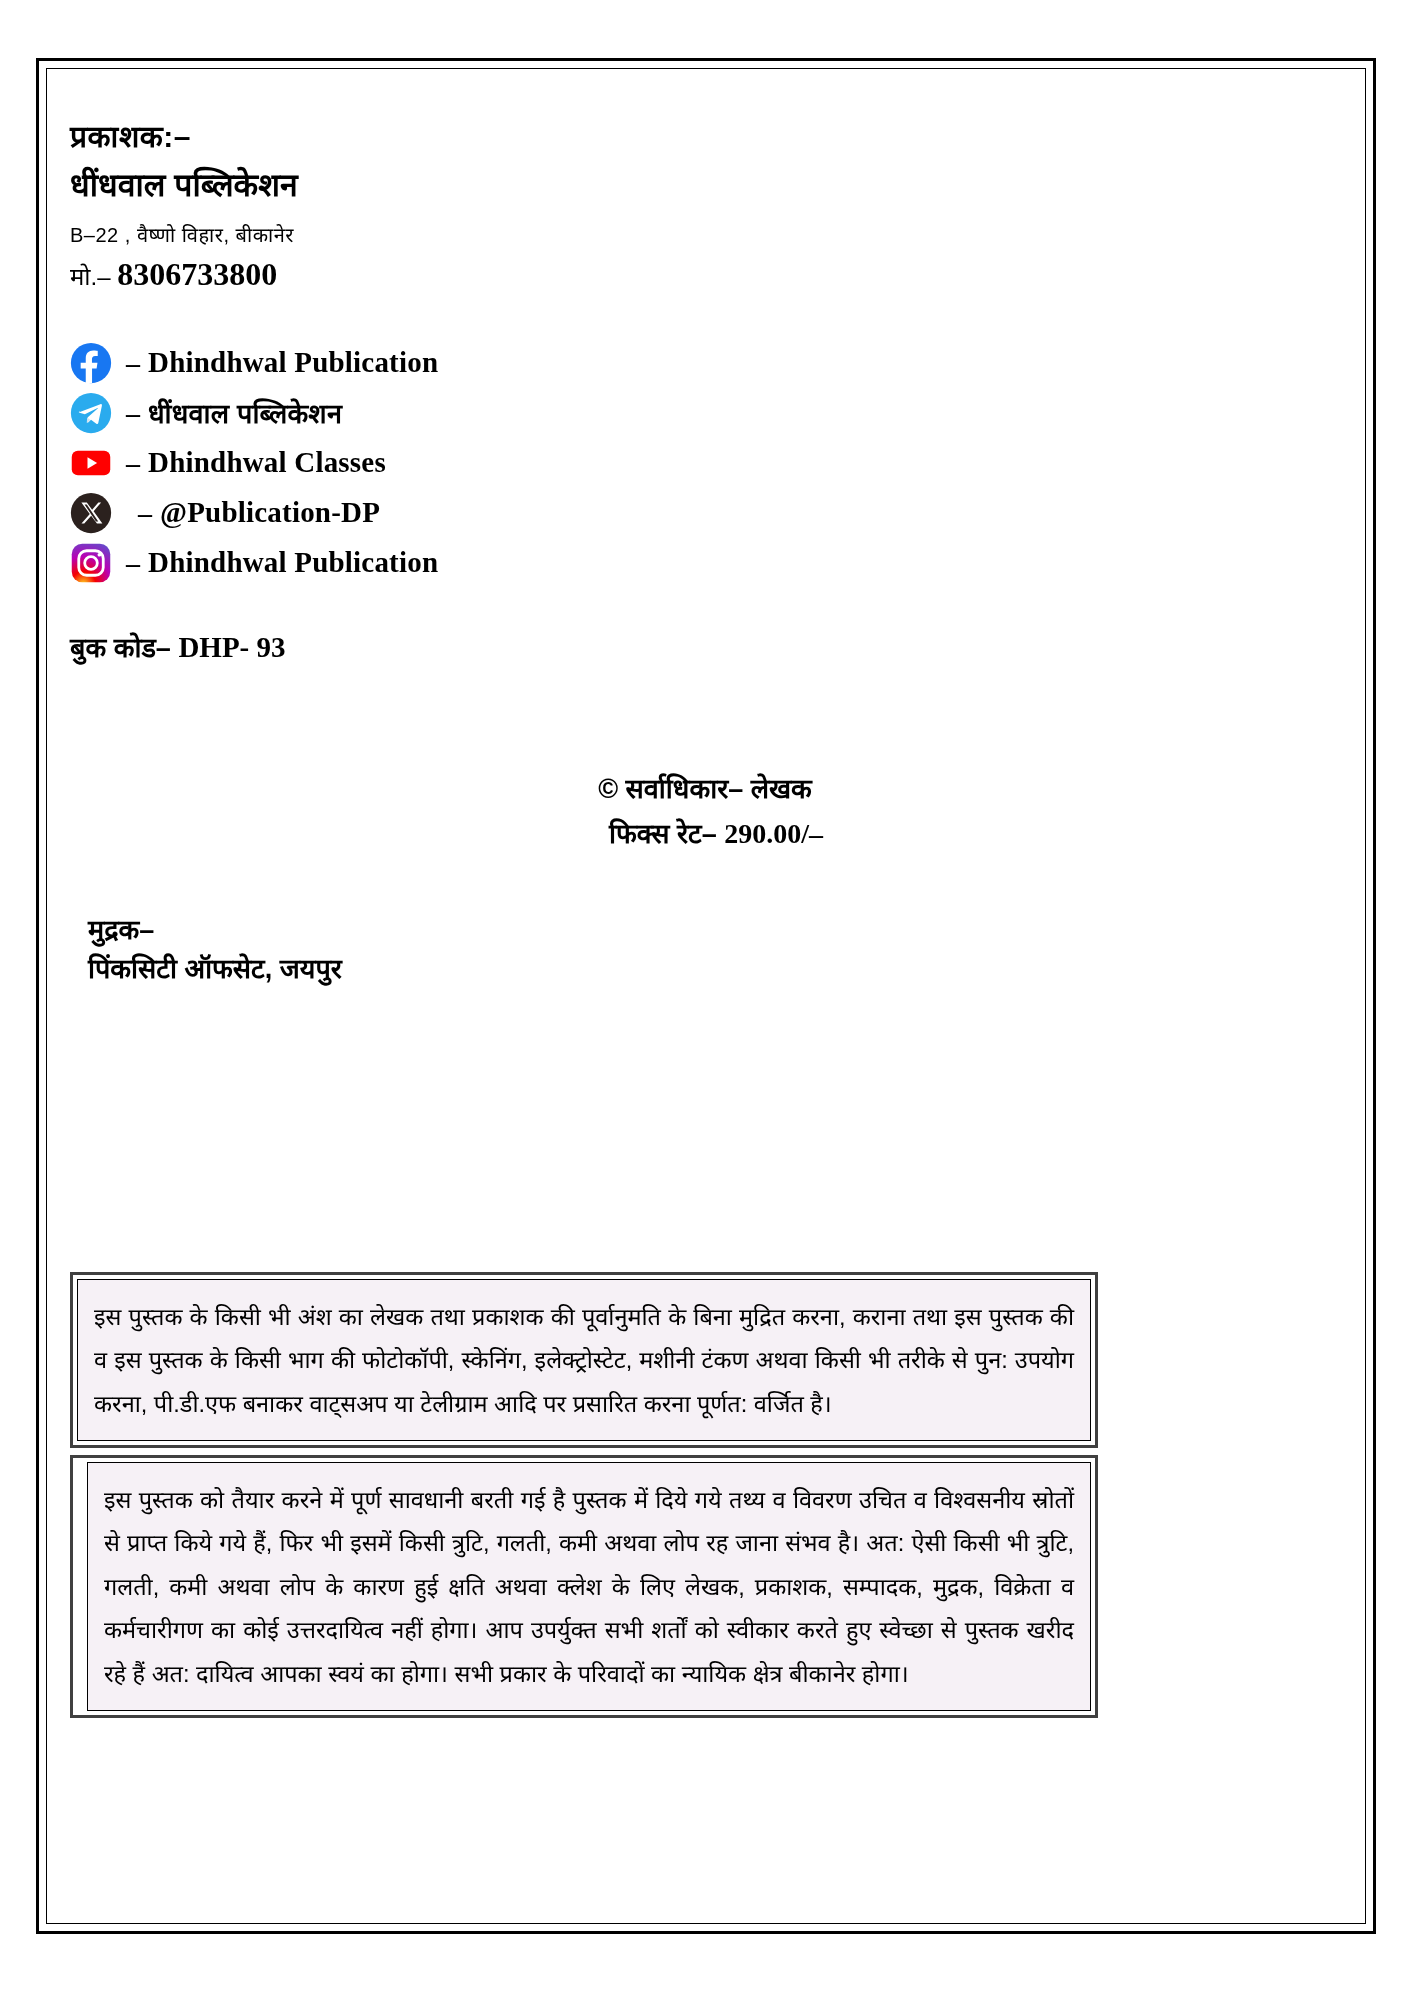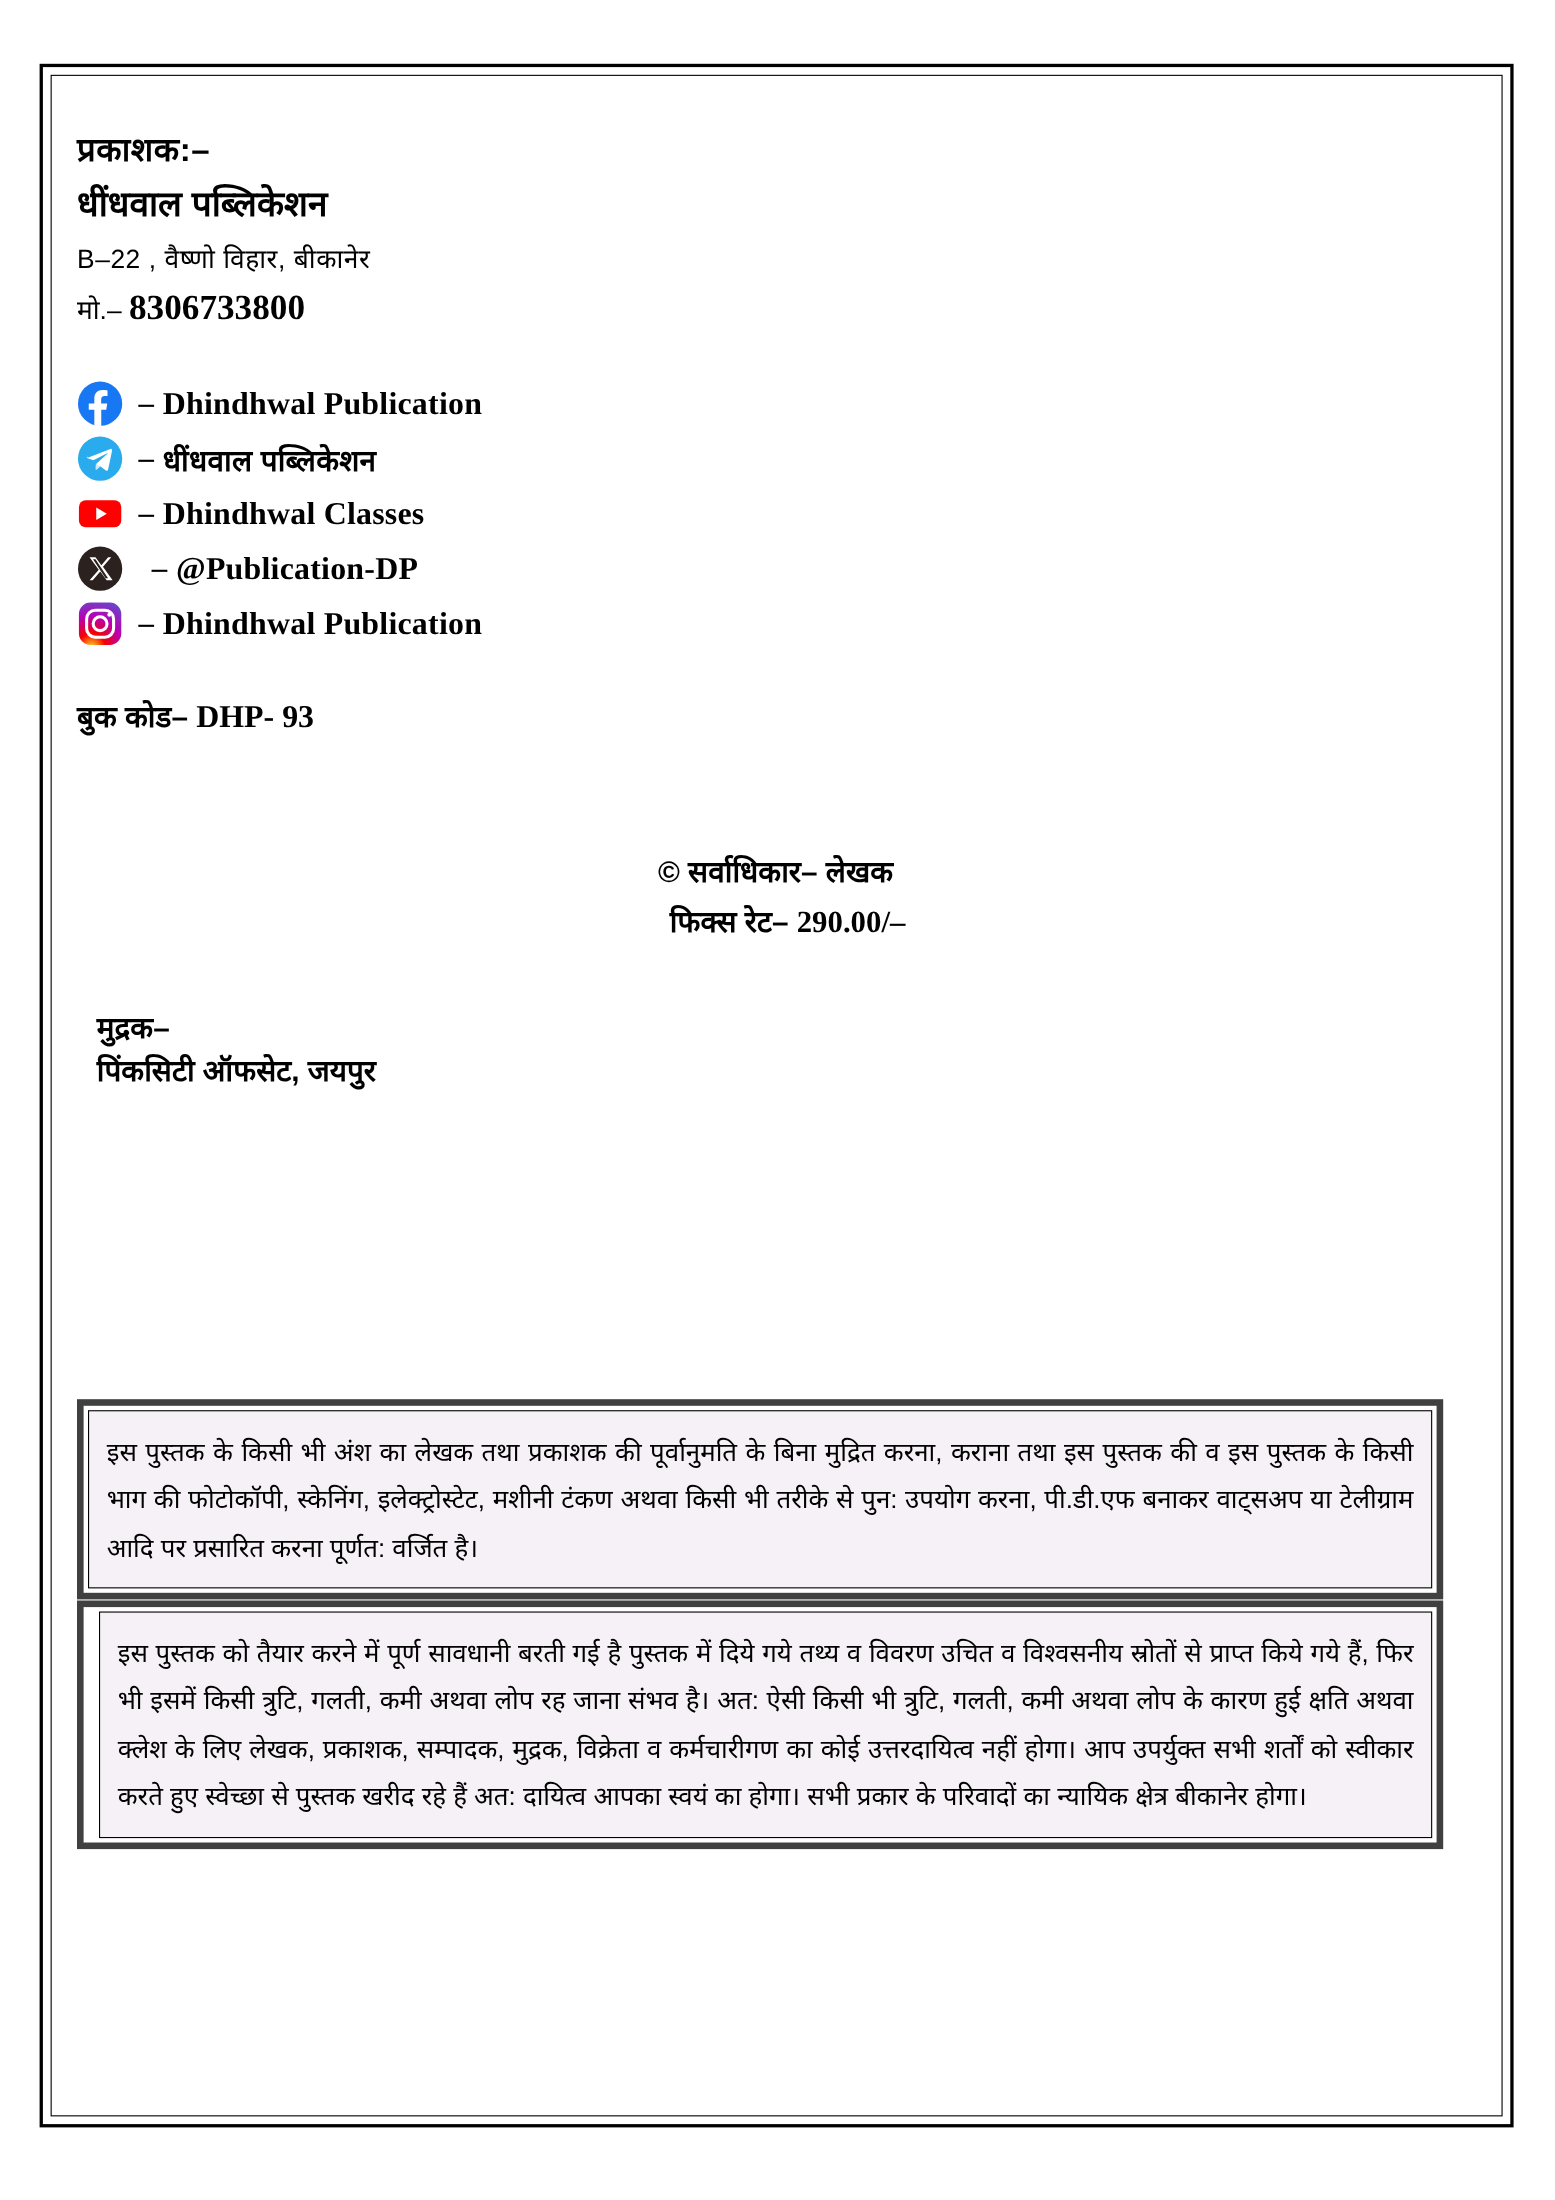--- a/index.html
+++ b/index.html
@@ -54,21 +54,21 @@
   }
   .pub-name {
     font-family: "Liberation Sans", "DejaVu Sans", sans-serif;
     font-weight: bold;
     font-size: 32px;
     margin: 0 0 20px 0;
     line-height: 1.15;
   }
   .pub-addr {
     font-family: "Liberation Sans", "DejaVu Sans", sans-serif;
-    font-size: 24px;
+    font-size: 20px;
     font-weight: 500;
     margin: 0 0 8px 0;
     letter-spacing: 0.5px;
     line-height: 1.2;
   }
   .pub-mobile {
     font-family: "Liberation Sans", "DejaVu Sans", sans-serif;
     font-size: 24px;
     font-weight: 500;
     margin: 0;
@@ -159,23 +159,23 @@
     font-family: Liberation Sans, sans-serif;
     font-size: 27px;
     font-weight: 600;
     line-height: 1.45;
   }
 
   
   .notice-box {
     position: absolute;
     left: 70px;
-    width: 1242px;
+    width: 1028px;
     box-sizing: border-box;
-    border: 6px solid #404040;
+    border: 3px solid #404040;
     background: #ffffff;
     padding: 4px;
   }
   .notice-inner {
     border: 1.5px solid #000;
     background: #f6f1f6;
     box-sizing: border-box;
     padding: 16px 16px 14px 16px;
   }
   .notice-text {

